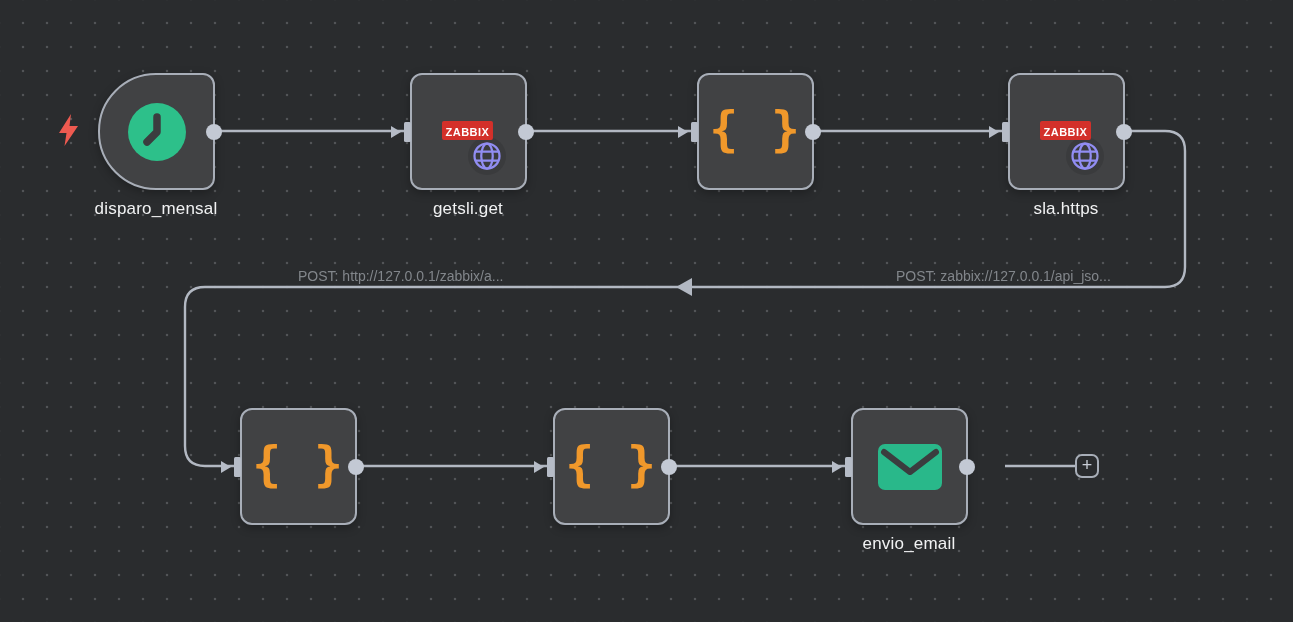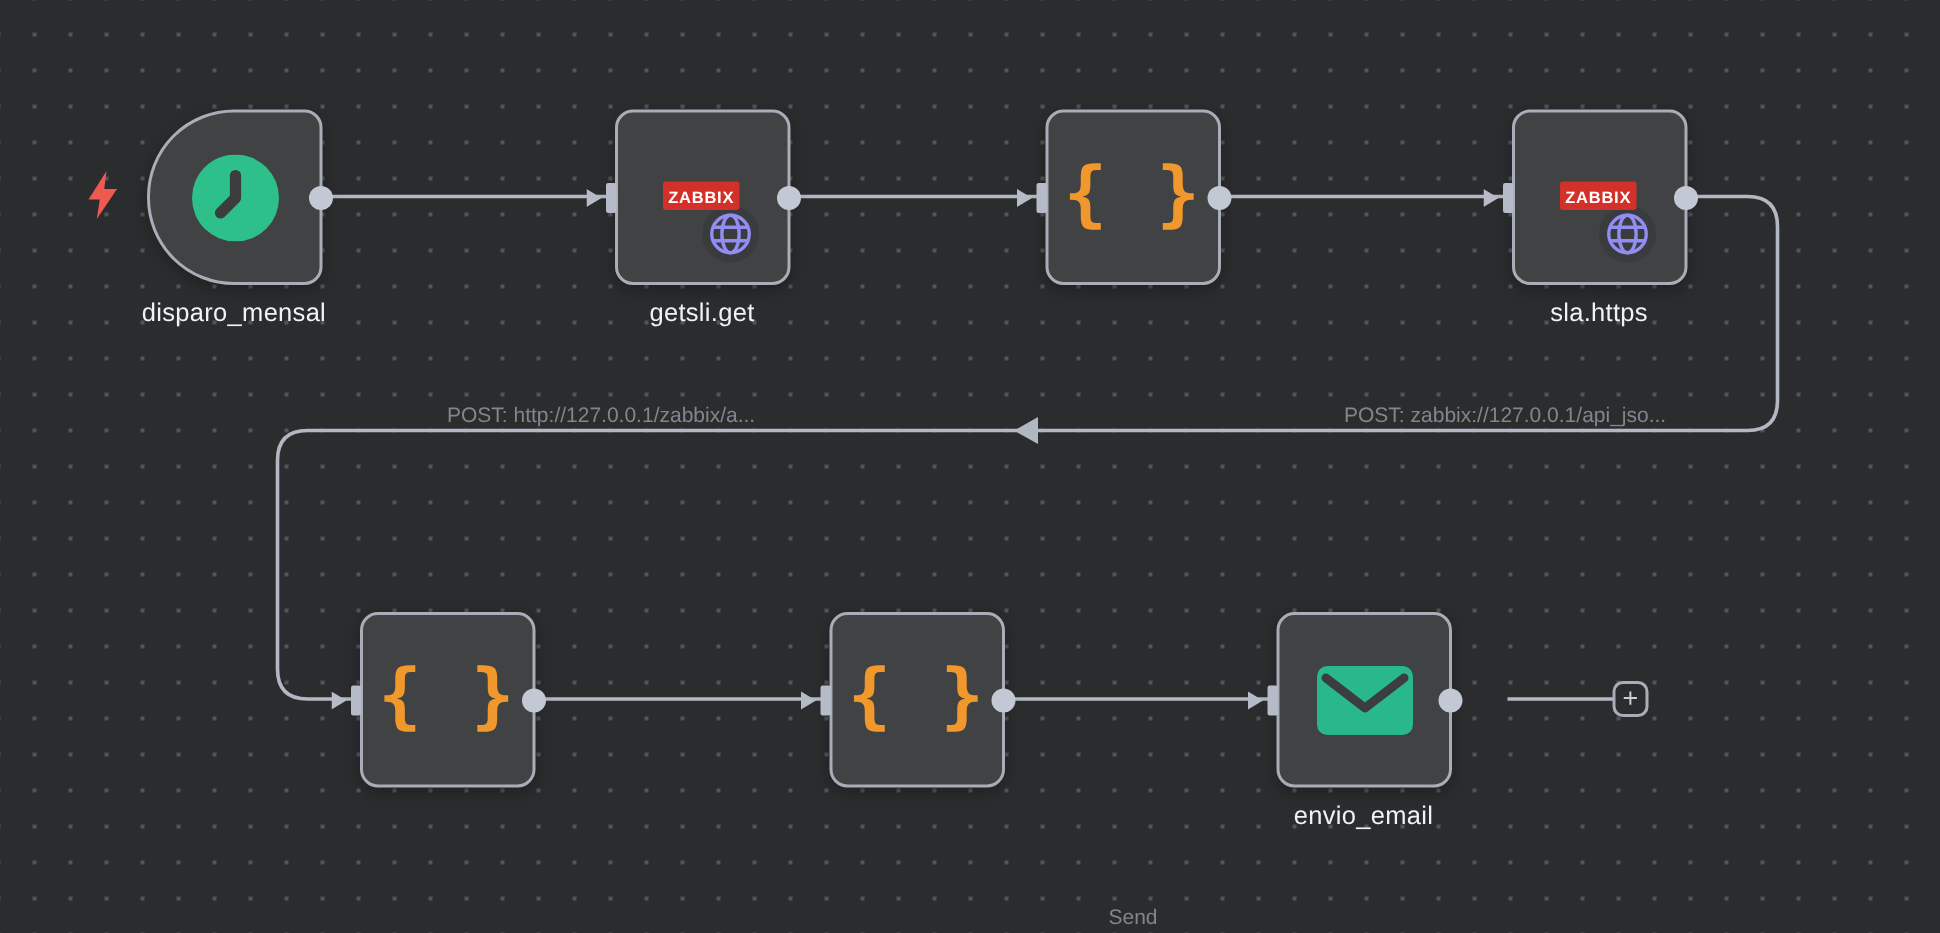--- a/index.html
+++ b/index.html
@@ -187,18 +187,17 @@
           <path d="M7 9 L33 29 L59 9" stroke="#3b3d3f" stroke-width="6" fill="none" stroke-linecap="round" stroke-linejoin="round"></path>
         </svg>
       </div>
       <svg class="port-in" viewBox="0 0 22 24">
         <polygon points="0,6 10,12 0,18" fill="#b6bcc7"></polygon>
         <rect x="13" y="2" width="7" height="20" rx="1.5" fill="#b6bcc7"></rect>
       </svg>
       <div class="port-out"></div>
     </div>
     <div class="node-label">envio_email</div>
-    <div class="node-subtitle">Send</div>
   </div>
 
   <div class="add-btn">+</div>
 
 </div>
 
 </body></html>

